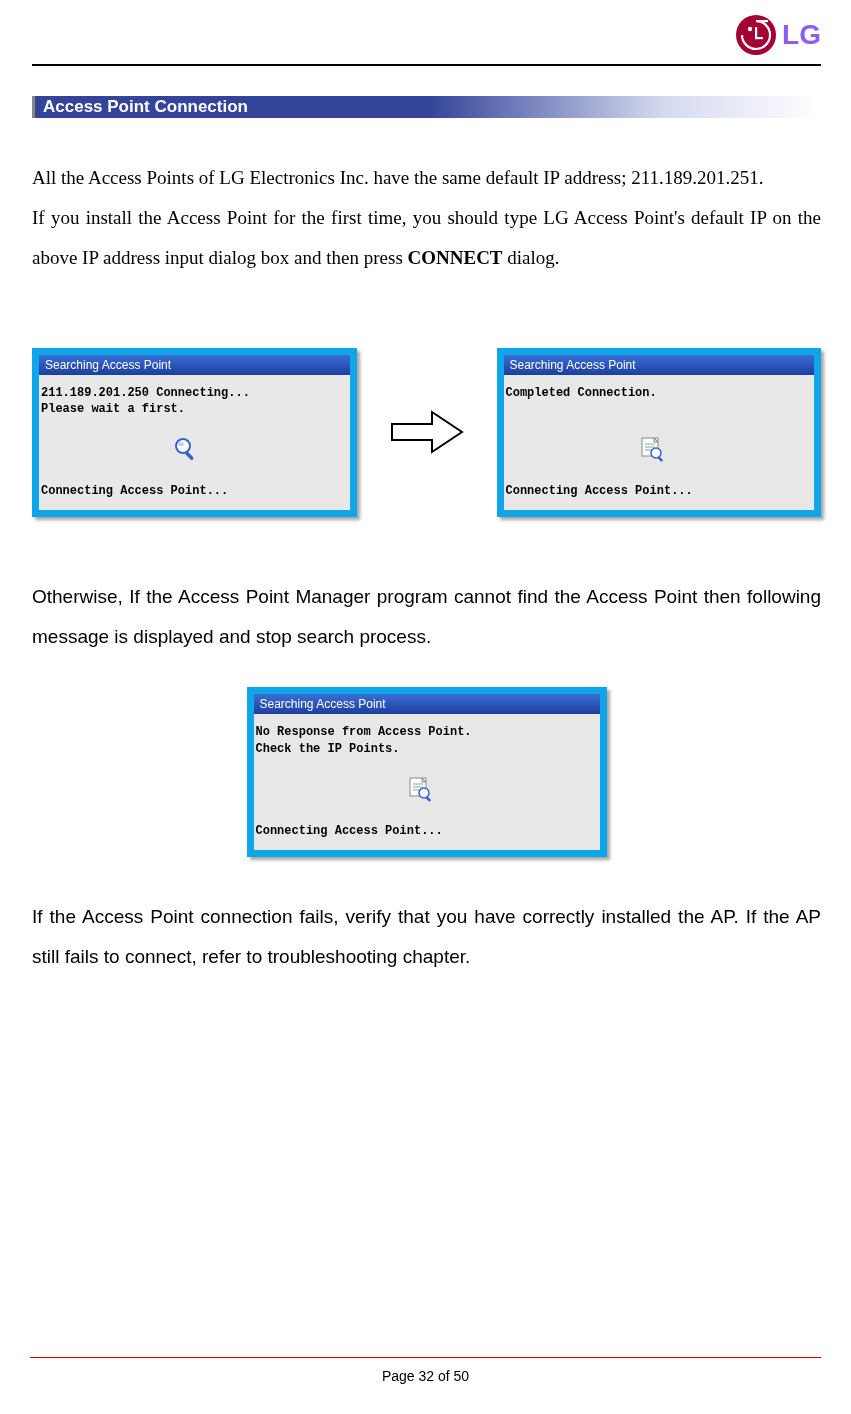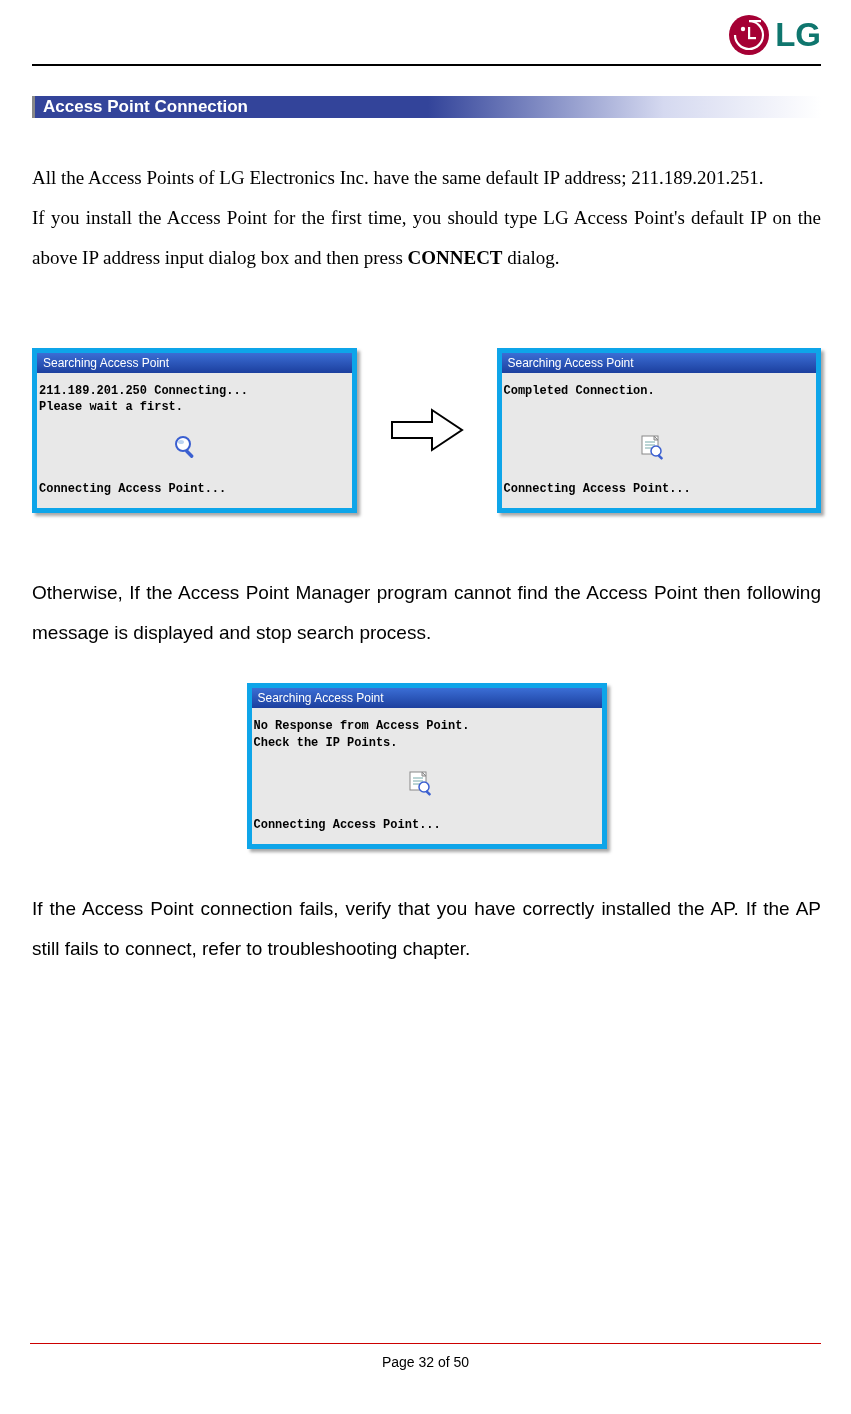--- a/index.html
+++ b/index.html
@@ -28,22 +28,22 @@
     }
     .logo-circle {
       width: 40px;
       height: 40px;
       border-radius: 50%;
       background: #a50034;
       position: relative;
     }
     .logo-text {
       font-weight: bold;
-      font-size: 33px;
-      color: #0f766e;
+      font-size: 28px;
+      color: #8b5cf6;
       font-family: Arial, sans-serif;
     }
     .hr-top {
       border: none;
       border-top: 2.5px solid #000;
       margin-top: 4px;
     }
     .section-bar {
       margin-top: 30px;
       height: 22px;
@@ -69,21 +69,21 @@
     .body-text p { margin-bottom: 0; font-family: Liberation Serif, serif; }
     .body-text .gap { height: 40px; }
     .dialog-row {
       margin-top: 30px;
       display: flex;
       align-items: center;
       gap: 30px;
     }
     .dialog-box {
       width: 360px;
-      border: 5px solid #0ea5e9;
+      border: 7px solid #0ea5e9;
       box-shadow: 3px 3px 3px rgba(0,0,0,0.35);
       background: #000000;
     }
     .dialog-title {
       background: linear-gradient(to bottom, #3b6ed5, #1c3f9e);
       color: #fff;
       font-size: 12px;
       padding: 3px 6px;
       font-family: Tahoma, sans-serif;
     }
@@ -121,21 +121,21 @@
       justify-content: center;
     }
     .body-text3 {
       margin-top: 40px;
       font-size: 19px;
       line-height: 2.1;
       text-align: justify;
     }
     .footer {
       position: absolute;
-      bottom: 44px;
+      bottom: 30px;
       left: 30px;
       right: 30px;
     }
     .hr-bottom {
       border: none;
       border-top: 1.5px solid #c00;
       margin-bottom: 10px;
     }
     .page-num {
       text-align: center;

